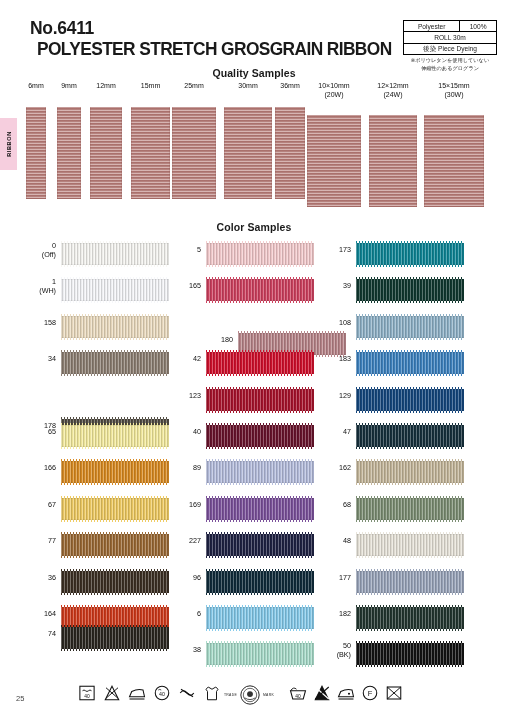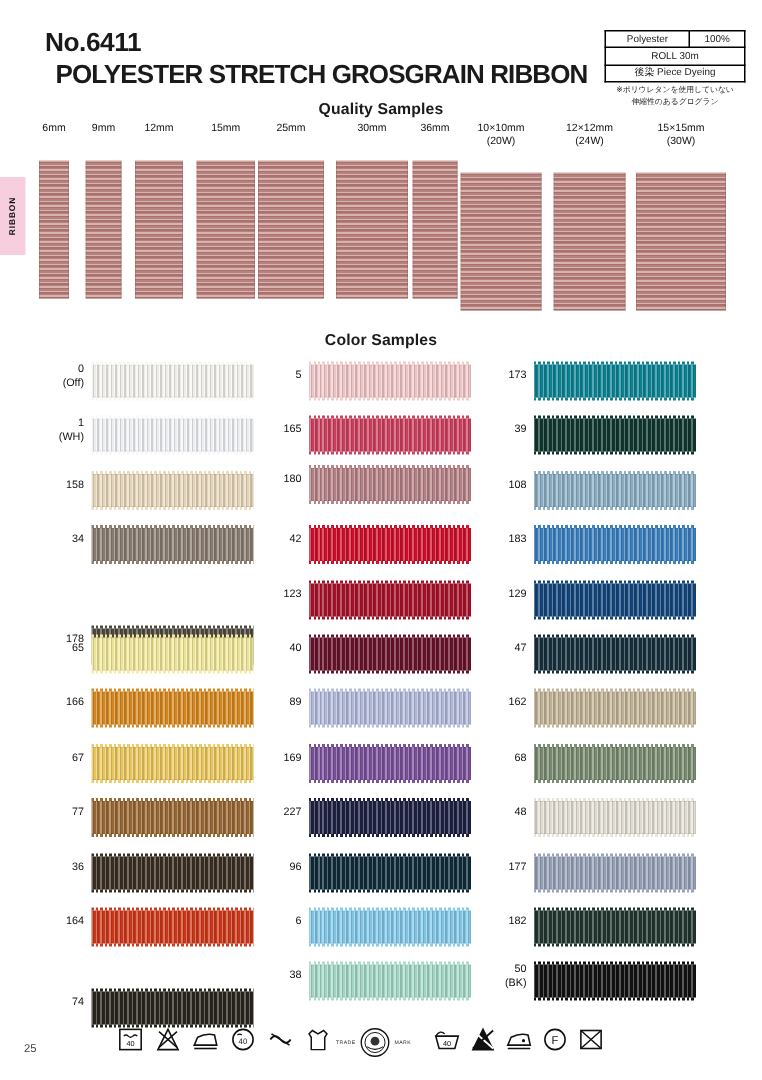--- a/index.html
+++ b/index.html
@@ -196,35 +196,35 @@
         <div class="c-swatch" style="background-color: rgb(155, 106, 53); color: rgb(155, 106, 53);"></div>
       </div>
       <div class="c-row" style="top: 327.6px;">
         <div class="c-label">36</div>
         <div class="c-swatch" style="background-color: rgb(59, 47, 35); color: rgb(59, 47, 35);"></div>
       </div>
       <div class="c-row" style="top: 364px;">
         <div class="c-label">164</div>
         <div class="c-swatch" style="background-color: rgb(207, 58, 28); color: rgb(207, 58, 28);"></div>
       </div>
-      <div class="c-row" style="top: 418px;">
+      <div class="c-row" style="top: 384px;">
         <div class="c-label">74</div>
         <div class="c-swatch" style="background-color: rgb(42, 38, 31); color: rgb(42, 38, 31);"></div>
       </div>
     </div>
     <div class="c-col" style="left: 165px;">
       <div class="c-row" style="top: 0px;">
         <div class="c-label">5</div>
         <div class="c-swatch" style="background-color: rgb(245, 204, 206); color: rgb(245, 204, 206);"></div>
       </div>
       <div class="c-row" style="top: 36.4px;">
         <div class="c-label">165</div>
         <div class="c-swatch" style="background-color: rgb(207, 66, 96); color: rgb(207, 66, 96);"></div>
       </div>
-      <div class="c-row" style="top: 69px;">
+      <div class="c-row" style="top: 90px; margin-left: 32px;">
         <div class="c-label">180</div>
         <div class="c-swatch" style="background-color: rgb(185, 133, 138); color: rgb(185, 133, 138);"></div>
       </div>
       <div class="c-row" style="top: 109.2px;">
         <div class="c-label">42</div>
         <div class="c-swatch" style="background-color: rgb(209, 16, 44); color: rgb(209, 16, 44);"></div>
       </div>
       <div class="c-row" style="top: 145.6px;">
         <div class="c-label">123</div>
         <div class="c-swatch" style="background-color: rgb(168, 19, 44); color: rgb(168, 19, 44);"></div>

